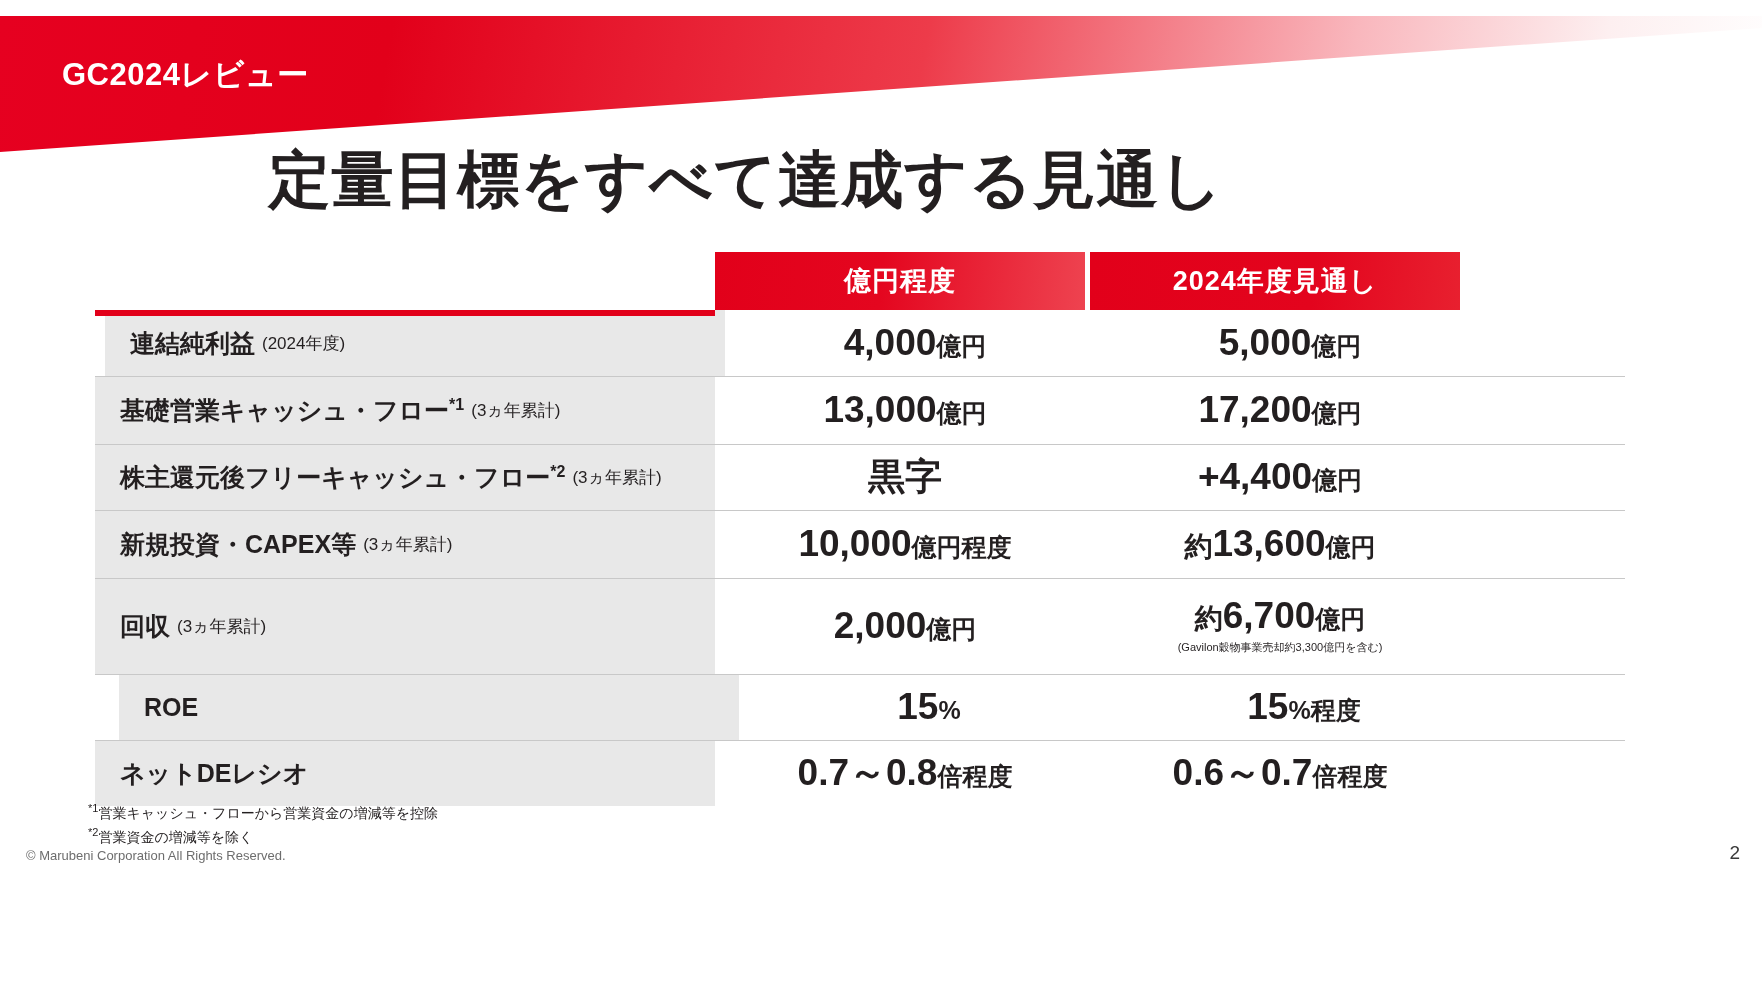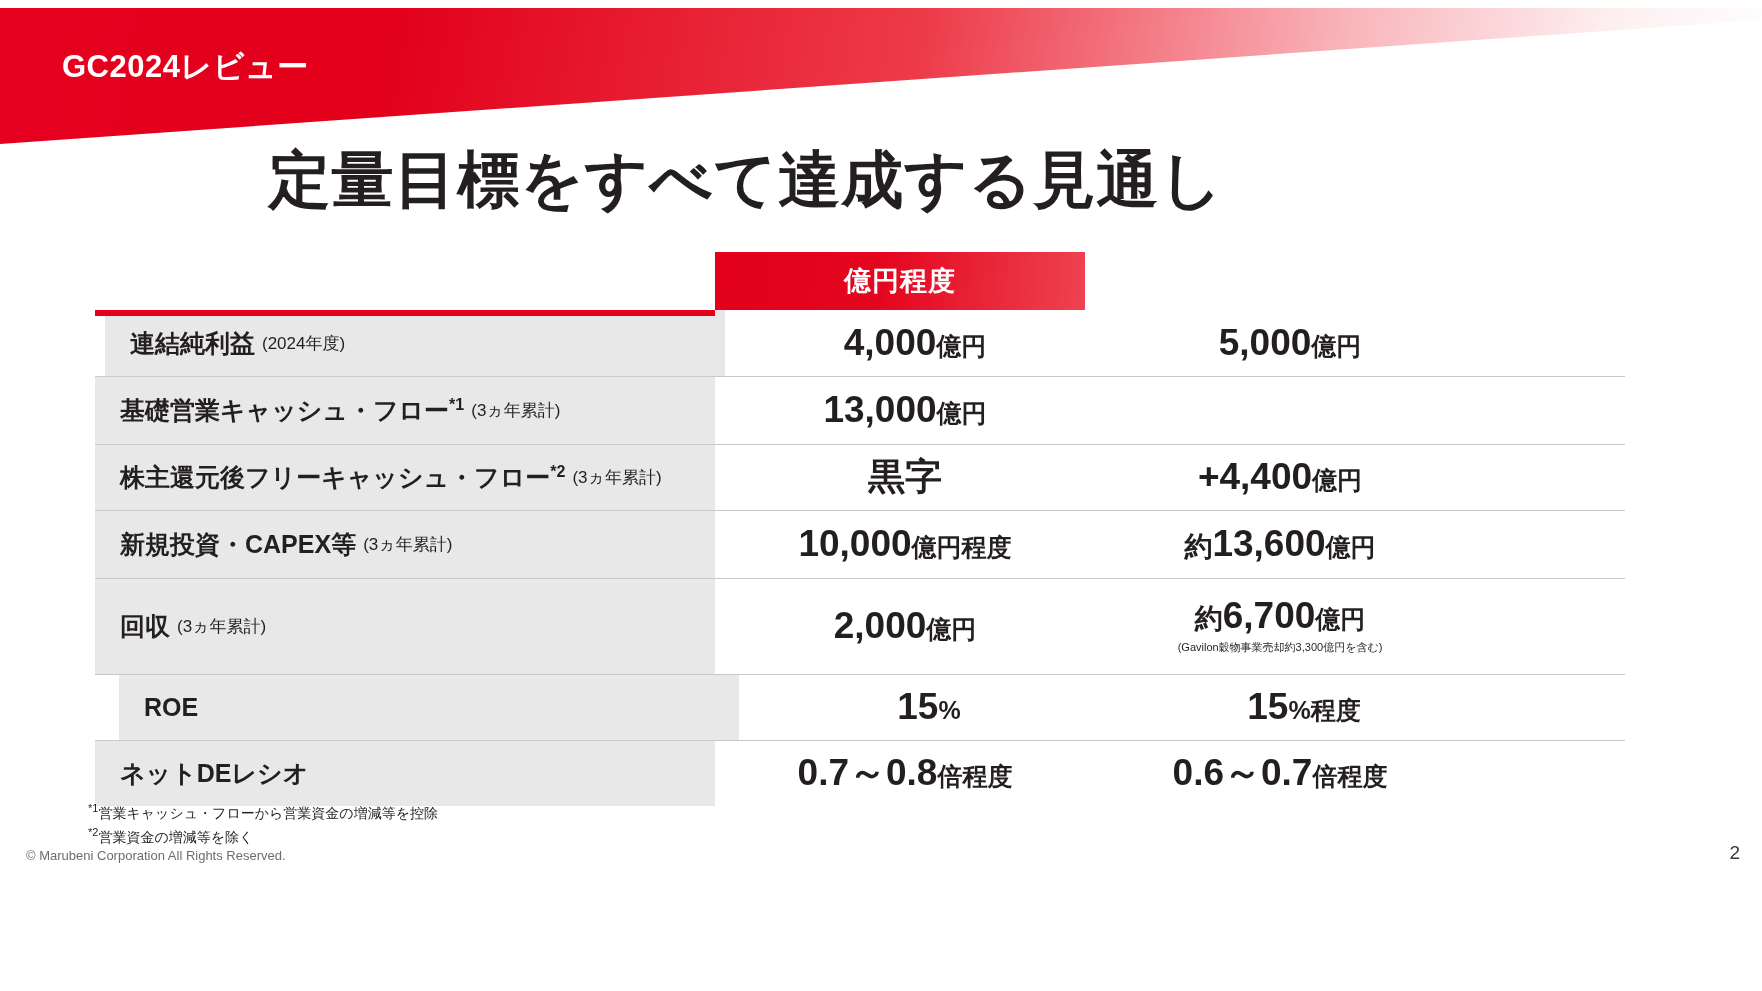--- a/index.html
+++ b/index.html
@@ -7,21 +7,21 @@
     width:1762px;height:991px;
     background:#ffffff;
     font-family:"Liberation Sans","DejaVu Sans",sans-serif;
     color:#231f20;
     overflow:hidden;
     position:relative;
   }
 
   
   .banner{
-    position:absolute;left:0;top:8px;width:1762px;height:160px;
+    position:absolute;left:0;top:16px;width:1762px;height:160px;
     overflow:hidden;
   }
   .banner-shape{
     position:absolute;left:0;top:0;width:1762px;height:160px;
     background:linear-gradient(100deg,#e60020 0%,#e2001a 22%,#ed3b4a 52%,#f9b7bd 76%,#fdeff0 90%,#ffffff 100%);
     -webkit-clip-path:polygon(0 0,1762px 0,1762px 12px,0 136px);
     clip-path:polygon(0 0,1762px 0,1762px 12px,0 136px);
   }
   .banner-title{
     position:absolute;left:62px;top:38px;
@@ -138,20 +138,21 @@
 <div class="banner">
   <div class="banner-shape"></div>
   <div class="banner-title">GC2024レビュー</div>
 </div>
 
 <div class="main-title">定量目標をすべて達成する見通し</div>
 
 <div class="table-wrap">
   <div class="thead">
     <div class="th-cell th-target">億円程度</div>
+    <div class="th-cell th-forecast">2024年度見通し</div>
   </div>
   <div id="tbody">
       <div class="row" style="height: 66px; padding-left: 10px;">
         <div class="redbar"></div>
         <div class="label">
           <span class="lbl-main">連結純利益</span>
           <span class="lbl-note">(2024年度)</span>
         </div>
         <div class="val spacer"></div>
         <div class="val">
@@ -166,20 +167,23 @@
         <div class="divider" style="top: 0px;"></div>
         <div class="label">
           <span class="lbl-main">基礎営業キャッシュ・フロー<span class="lbl-sup">*1</span></span>
           <span class="lbl-note">(3ヵ年累計)</span>
         </div>
         <div class="val spacer"></div>
         <div class="val">
           <span class="num">13,000<span class="unit">億円</span></span>
         </div>
         <div class="val spacer"></div>
+        <div class="val">
+          <span class="num">17,200<span class="unit">億円</span></span>
+        </div>
       </div>
       <div class="row" style="height: 66px;">
         <div class="divider" style="top: 0px;"></div>
         <div class="label">
           <span class="lbl-main">株主還元後フリーキャッシュ・フロー<span class="lbl-sup">*2</span></span>
           <span class="lbl-note">(3ヵ年累計)</span>
         </div>
         <div class="val spacer"></div>
         <div class="val">
           <span class="num">黒字</span>

